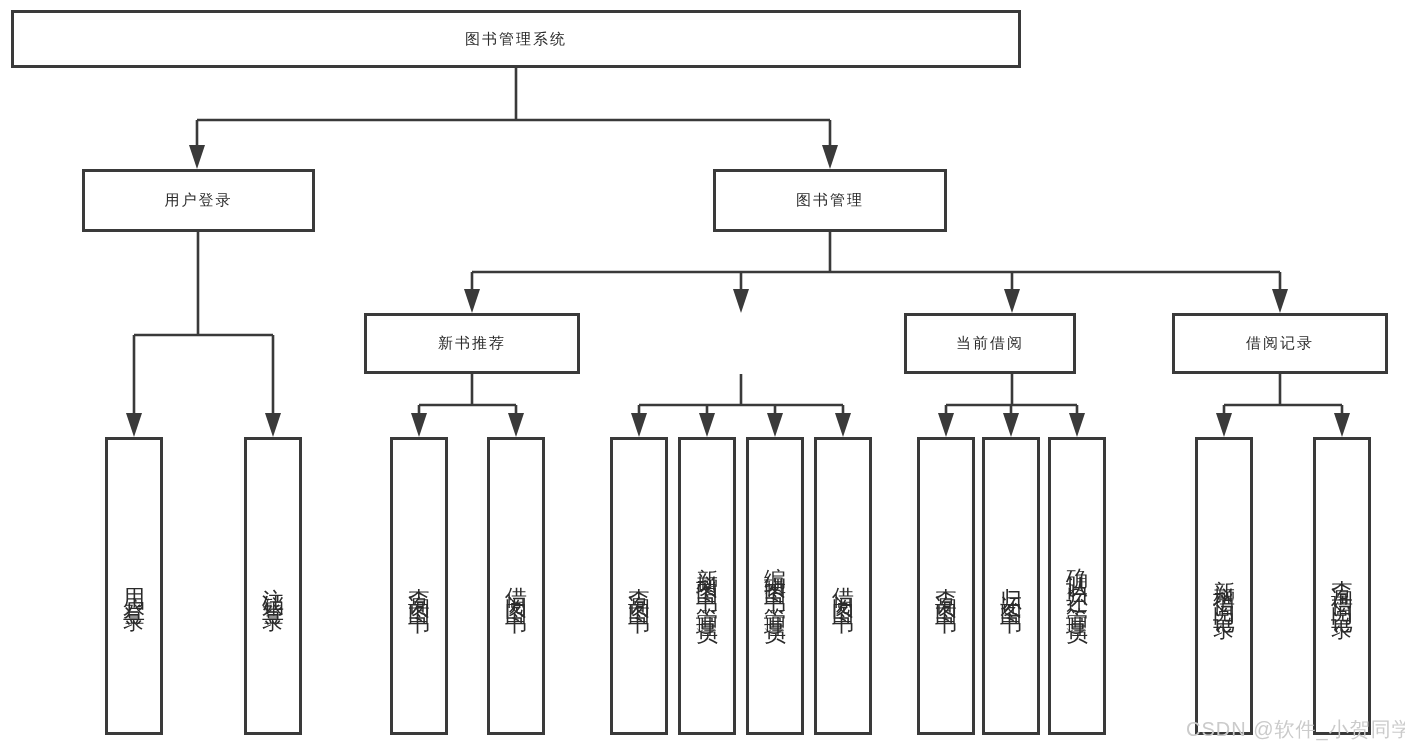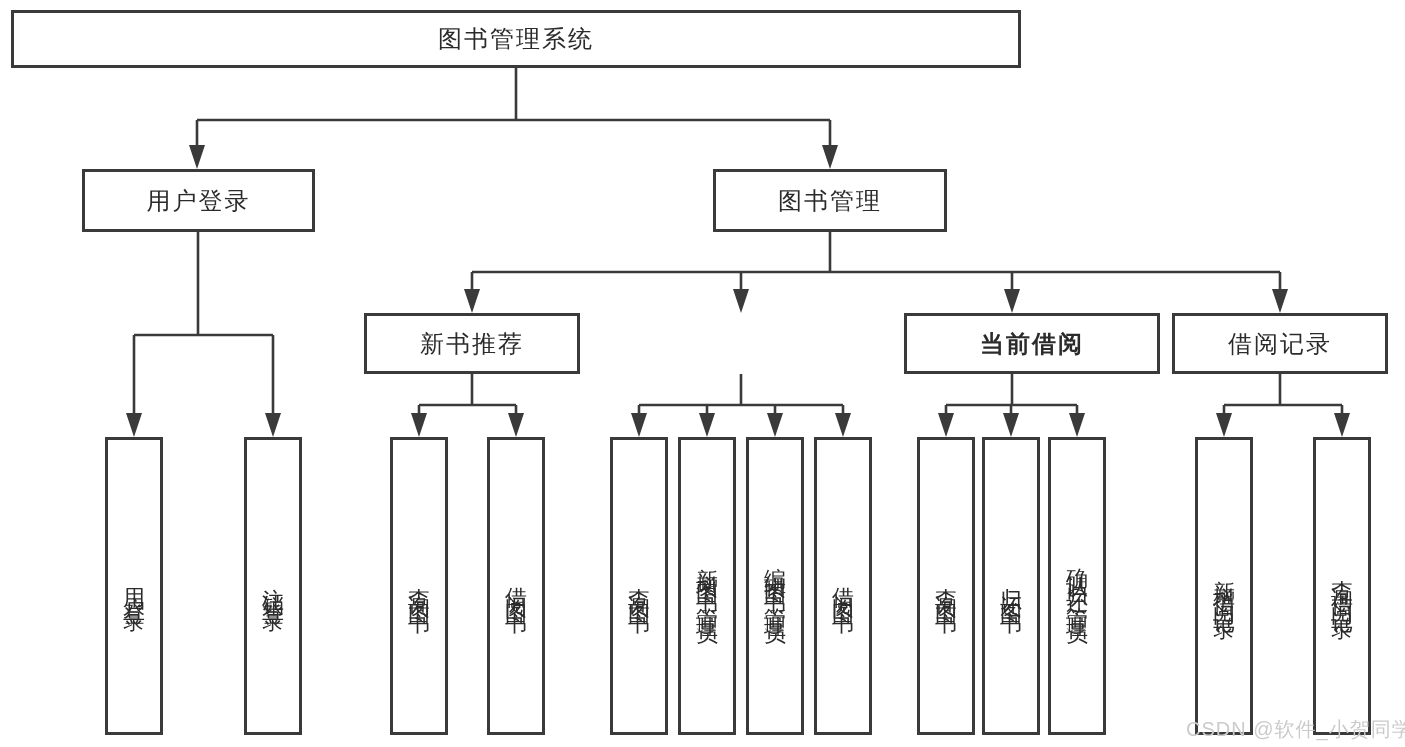--- a/index.html
+++ b/index.html
@@ -6,21 +6,21 @@
   .canvas{
     position:relative;width:1405px;height:747px;background:#ffffff;
     font-family:"Liberation Sans","DejaVu Sans",sans-serif;overflow:hidden;
   }
   .connectors{position:absolute;left:0;top:0;z-index:0;}
   .connectors path{stroke:#3a3a3a;stroke-width:2.6;fill:none;}
   .connectors polygon{fill:#3a3a3a;stroke:none;}
   .hbox{
     position:absolute;box-sizing:border-box;background:#fff;
     border:3px solid #3a3a3a;display:flex;align-items:center;justify-content:center;
-    font-size:24px;color:#2b2b2b;letter-spacing:2px;z-index:1;
+    font-size:15px;color:#2b2b2b;letter-spacing:2px;z-index:1;
   }
   .leaf{
     position:absolute;box-sizing:border-box;background:#fff;top:437px;height:298px;width:58px;
     border:3px solid #3a3a3a;display:flex;align-items:center;justify-content:center;z-index:1;
   }
   .leaf span{
     writing-mode:vertical-rl;text-orientation:mixed;
     font-size:22px;letter-spacing:8px;color:#2b2b2b;line-height:1;
   }
   .watermark{
@@ -83,21 +83,21 @@
   <div class="hbox" style="left:82px;top:169px;width:233px;height:63px;">
     <span>用户登录</span>
   </div>
   <div class="hbox" style="left:364px;top:313px;width:216px;height:61px;">
     <span>新书推荐</span>
   </div>
 
   <div class="hbox" style="left:713px;top:169px;width:234px;height:63px;">
     <span>图书管理</span>
   </div>
-  <div class="hbox" style="left:904px;top:313px;width:256px;height:61px;font-weight:bold;">
+  <div class="hbox" style="left:904px;top:313px;width:172px;height:61px;">
     <span>当前借阅</span>
   </div>
   <div class="hbox" style="left:1172px;top:313px;width:216px;height:61px;">
     <span>借阅记录</span>
   </div>
 
   <div class="leaf" style="left:105px;">
     <span>用户登录</span>
   </div>
   <div class="leaf" style="left:244px;">

